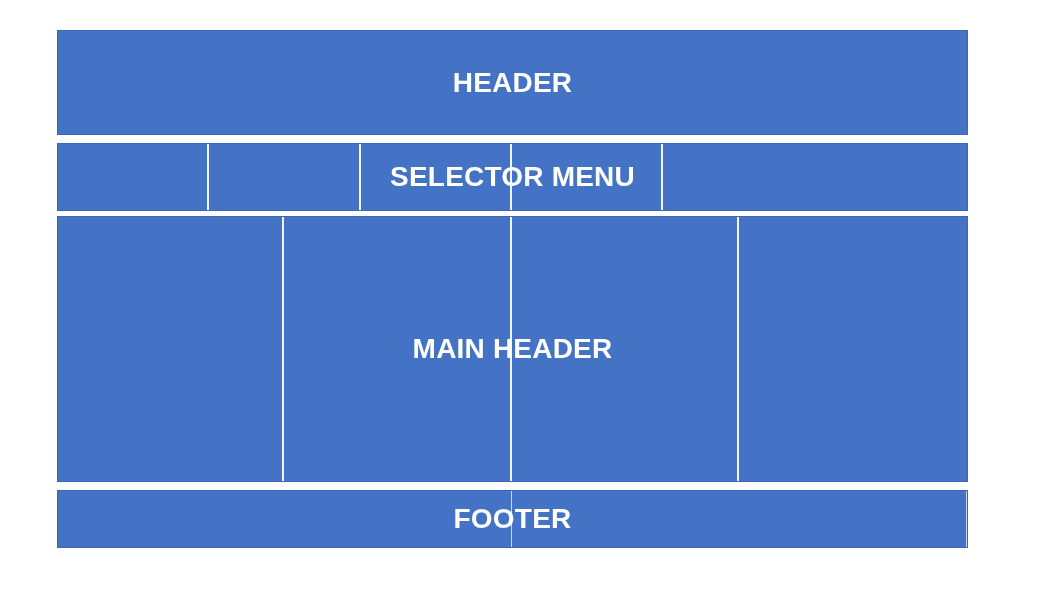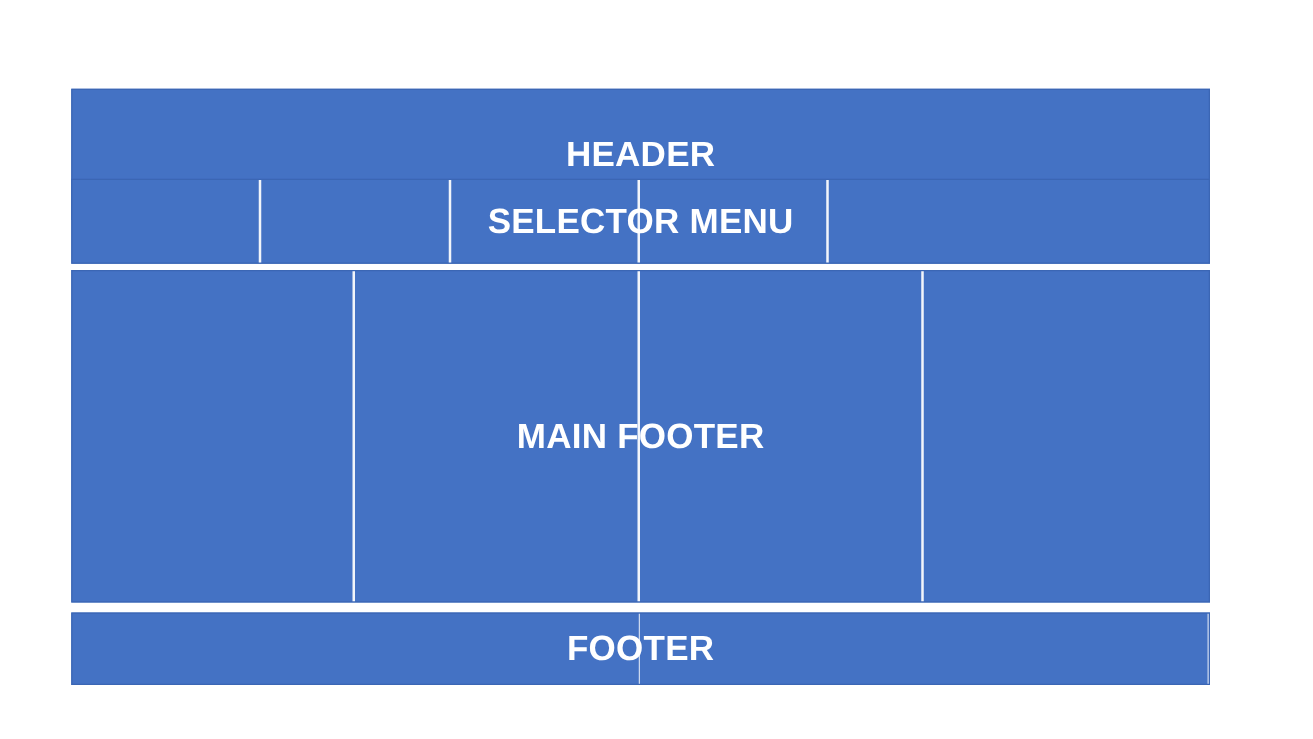--- a/index.html
+++ b/index.html
@@ -55,21 +55,20 @@
     font-weight: bold;
     letter-spacing: 0.2px;
     white-space: nowrap;
     pointer-events: none;
   }
 
   
   #header-band {
     top: 30px;
     height: 105px;
-    margin-top: 41px;
   }
   #header-band .caption { font-size: 28px; }
 
   #selector-band {
     top: 143px;
     height: 68px;
   }
   #selector-band .caption { font-size: 28px; }
 
   #main-band {
@@ -110,21 +109,21 @@
     <div class="caption">SELECTOR MENU</div>
   </div>
 
   <div class="band" id="main-band">
     <div class="cells">
       <div class="cell" style="width:24.9%"></div>
       <div class="cell" style="width:25.0%"></div>
       <div class="cell" style="width:25.0%"></div>
       <div class="cell" style="width:25.1%"></div>
     </div>
-    <div class="caption">MAIN FOOTER</div>
+    <div class="caption">MAIN HEADER</div>
   </div>
 
   <div class="band" id="footer-band">
     <div class="cells">
       <div class="cell" style="width:49.9%"></div>
       <div class="cell" style="width:50.1%"></div>
     </div>
     <div class="caption">FOOTER</div>
   </div>
 

